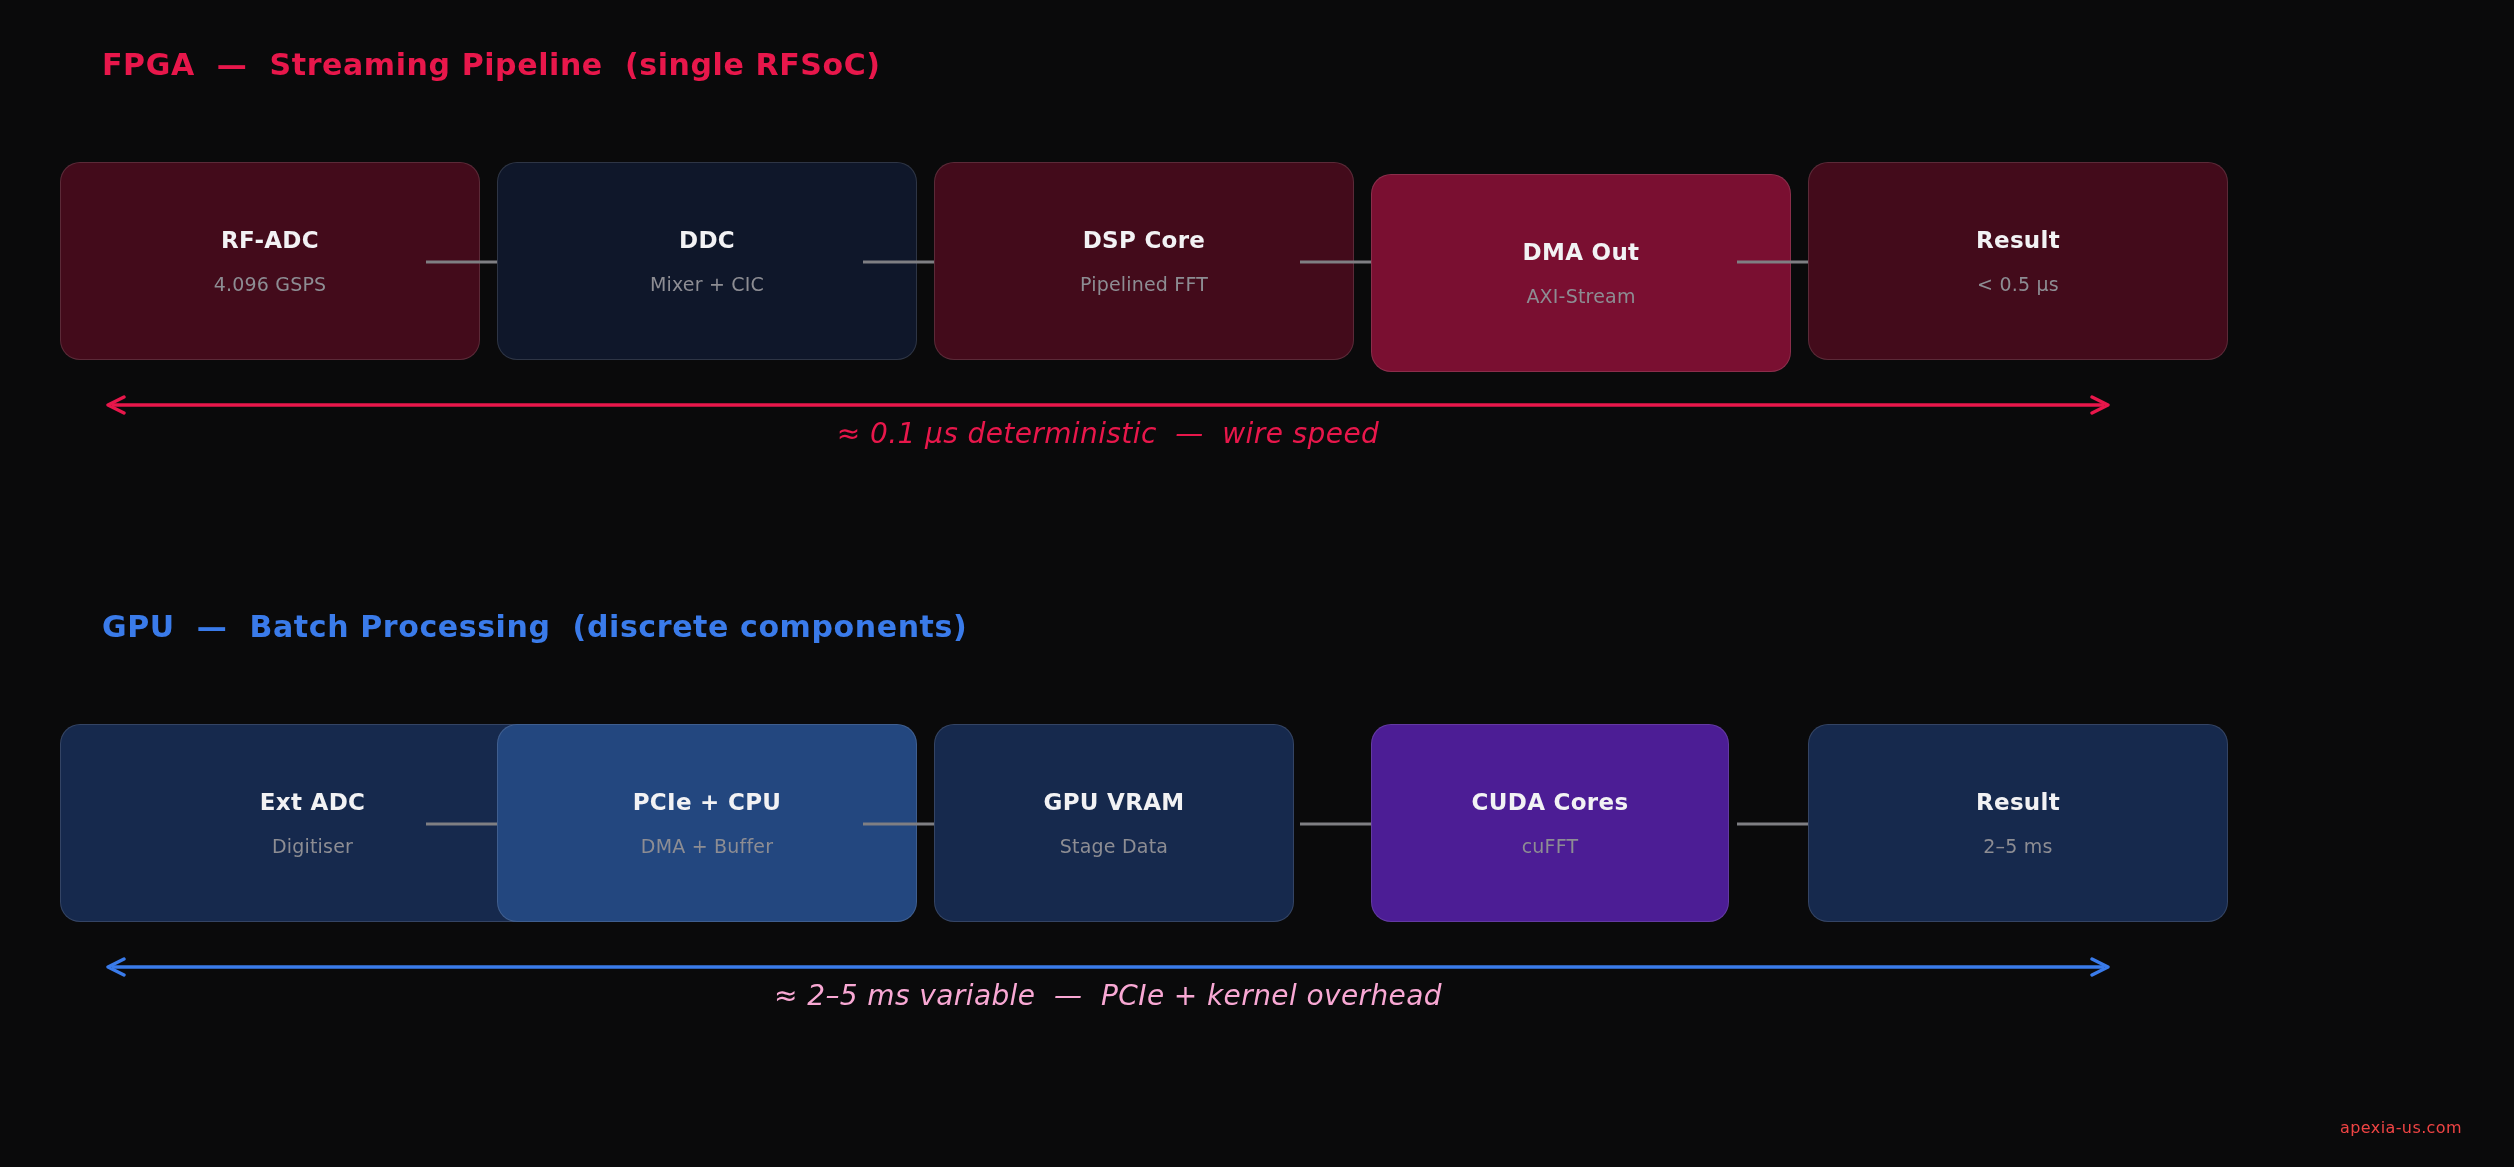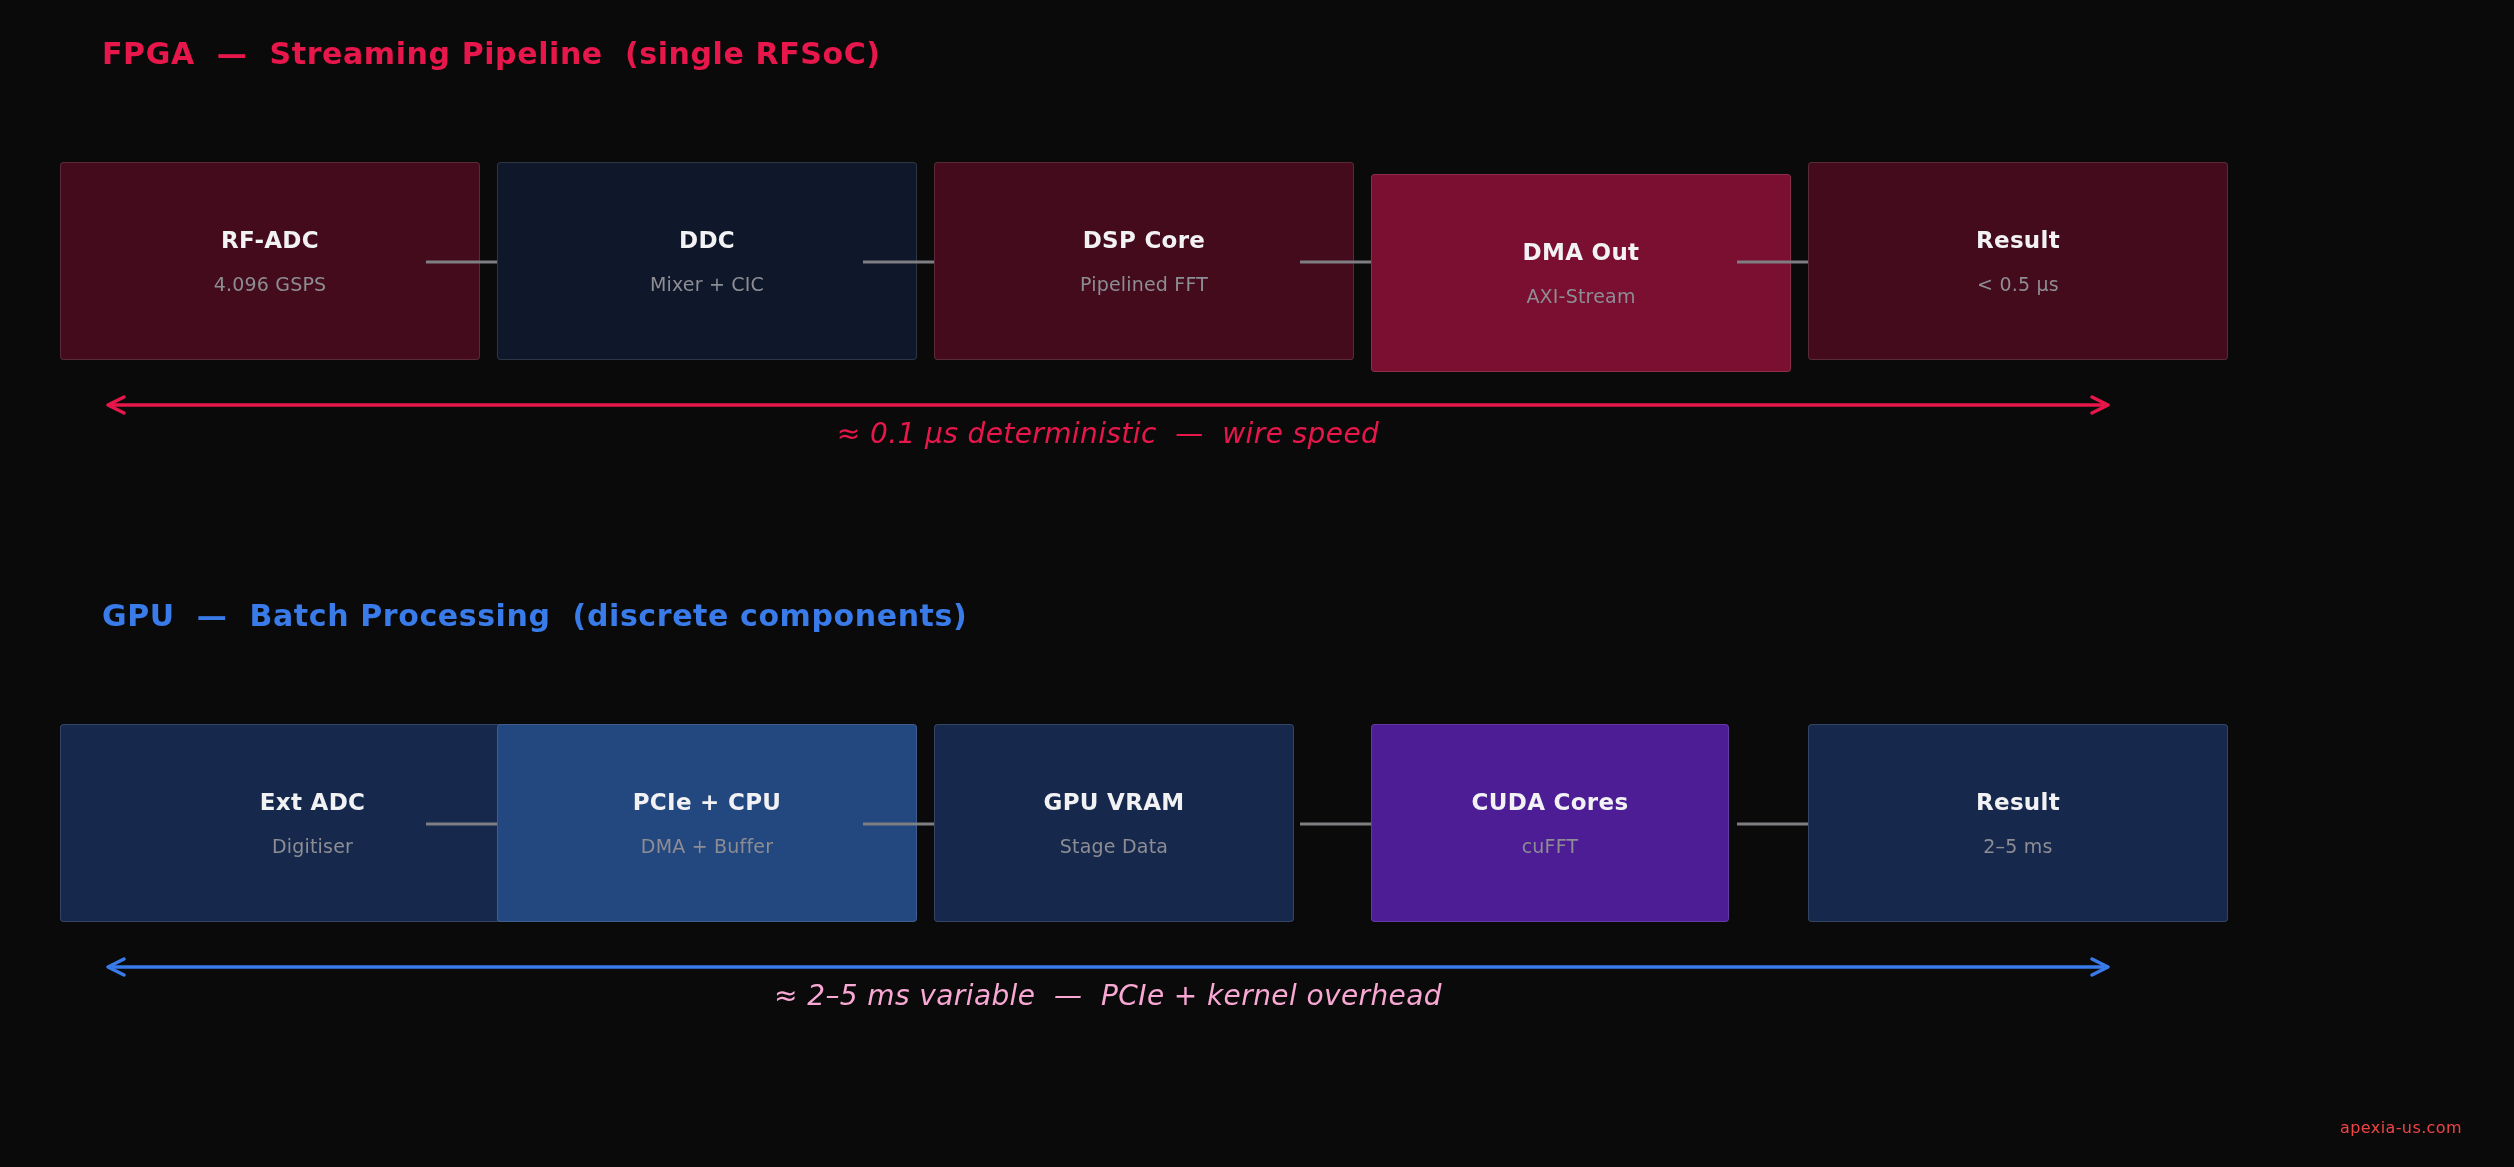--- a/index.html
+++ b/index.html
@@ -24,21 +24,21 @@
   }
 
   
   .section { position: absolute; left: 0; width: 2514px; }
   #section-fpga { top: 0px; }
   #section-gpu  { top: 562px; }
 
   .section-title {
     position: absolute;
     left: 102px;
-    top: 36px;
+    top: 47px;
     font-size: 30px;
     font-weight: bold;
     letter-spacing: 0.6px;
     white-space: pre;
   }
   .section-title.fpga { color: #e8174b; }
   .section-title.gpu  { color: #3a7bea; }
 
   
   .pipeline {
@@ -46,21 +46,21 @@
     left: 60px;
     top: 162px;
     width: 2170px;
     height: 198px;
   }
 
   .stage {
     position: absolute;
     top: 0;
     height: 198px;
-    border-radius: 4px;
+    border-radius: 20px;
     border: 1px solid rgba(255,255,255,0.13);
     display: flex;
     flex-direction: column;
     align-items: center;
     justify-content: center;
   }
 
   .stage-title {
     font-size: 23px;
     font-weight: bold;

